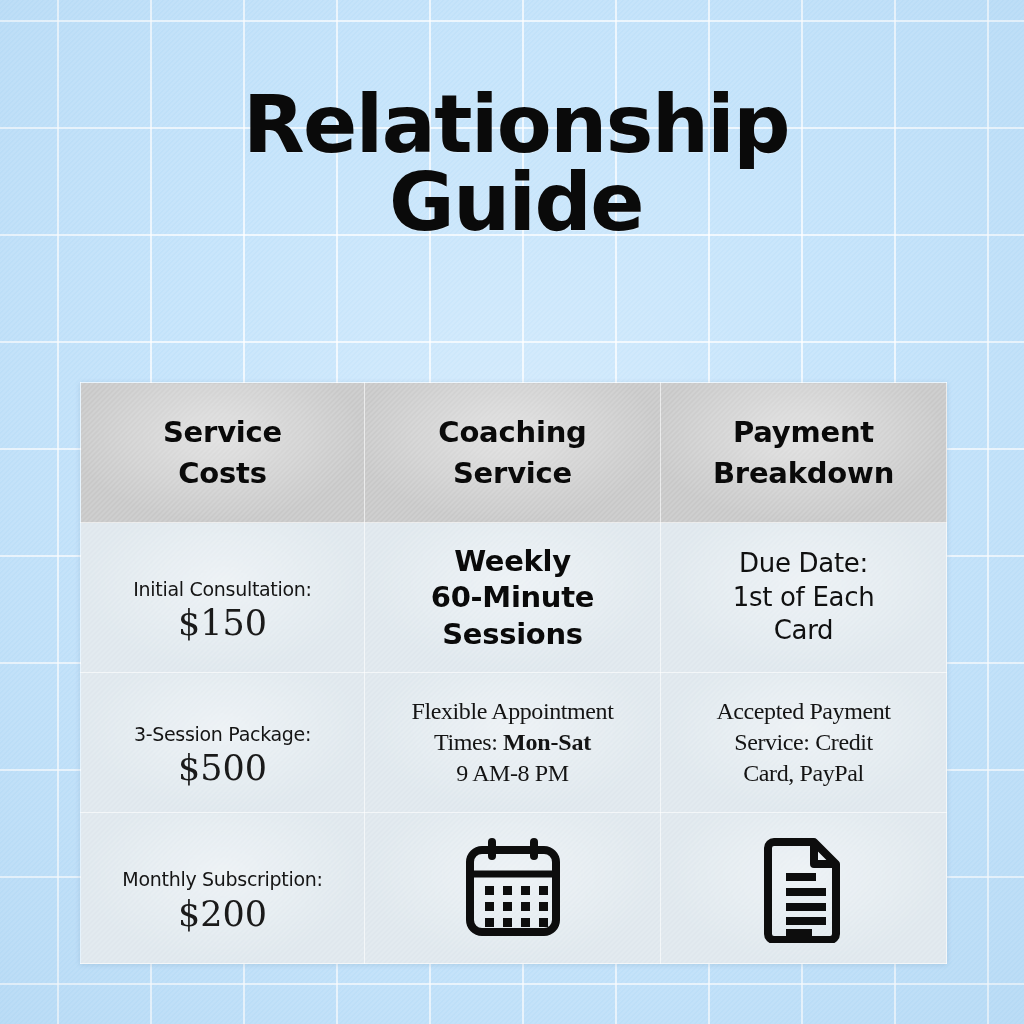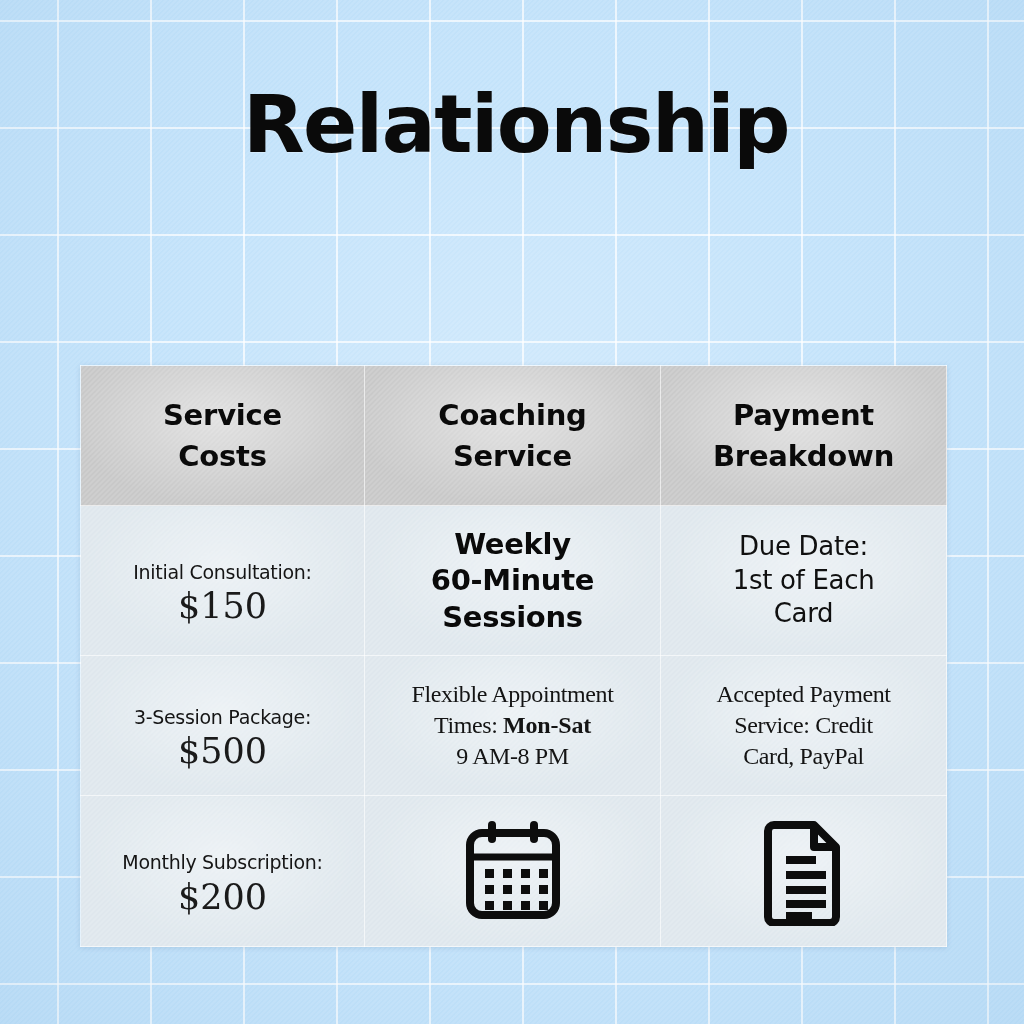--- a/index.html
+++ b/index.html
@@ -55,21 +55,21 @@
     white-space: nowrap;
     text-shadow: 0 1px 0 rgba(255,255,255,0.25);
   }
   #title-block .title-line.l2 { font-size: 78px; }
   #title-block .title-line.l3 { font-size: 80px; }
 
   
   #guide-table {
     position: absolute;
     left: 80px;
-    top: 365px;
+    top: 382px;
     width: 866px;
     height: 582px;
     border-collapse: collapse;
     table-layout: fixed;
     box-shadow: 0 1px 5px rgba(70,110,150,0.18);
   }
   #guide-table col.c1 { width: 284px; }
   #guide-table col.c2 { width: 296px; }
   #guide-table col.c3 { width: 286px; }
 
@@ -172,20 +172,21 @@
   }
 </style>
 </head>
 <body>
 
 <div id="bg-grid"></div>
 <div id="bg-vignette"></div>
 
 <div id="title-block">
   <span class="title-line l1">Relationship</span>
+  <span class="title-line l3">Guide</span>
 </div>
 
 <table id="guide-table">
   <colgroup>
     <col class="c1">
       <col class="c2">
       <col class="c3">
   </colgroup>
   <thead>
     <tr>

